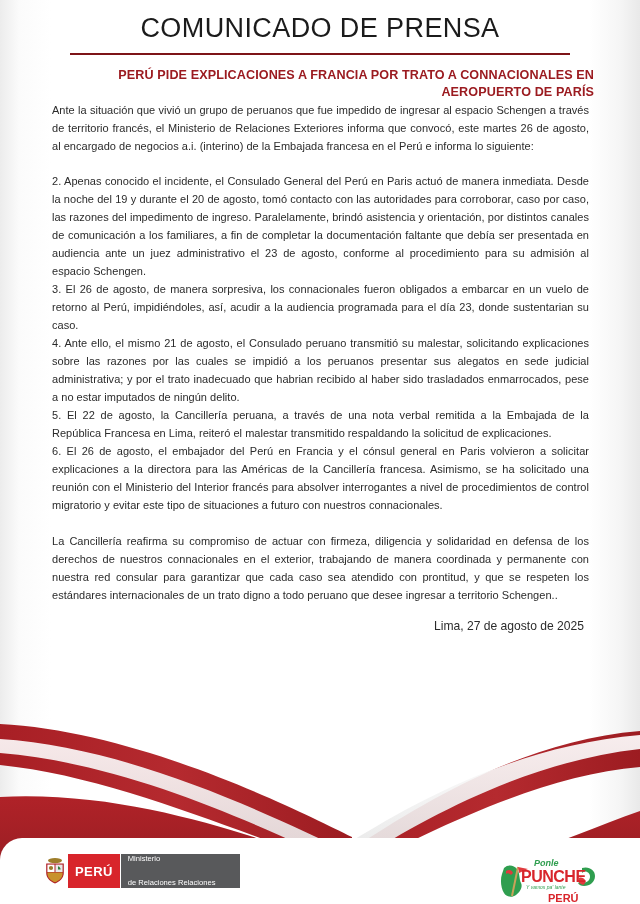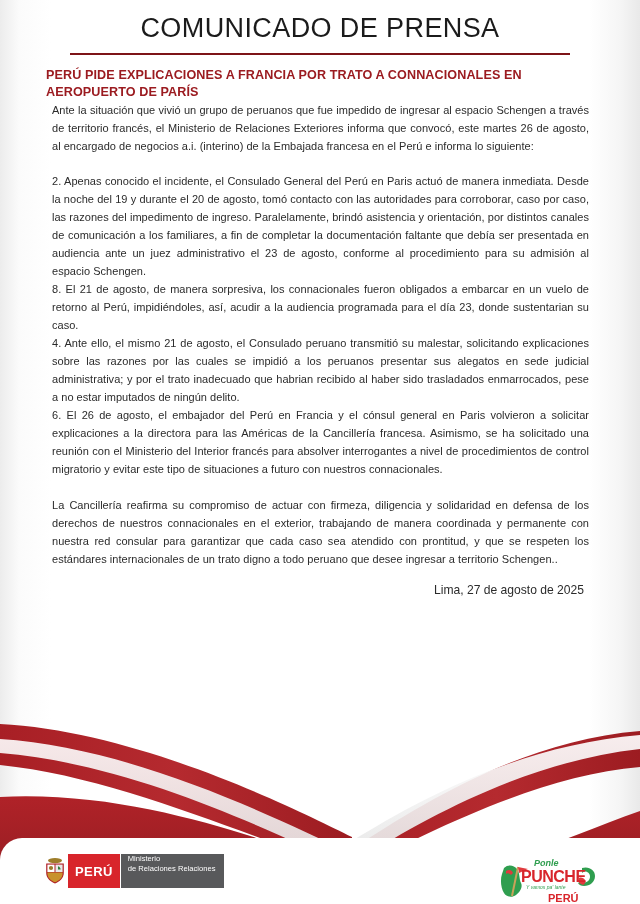--- a/index.html
+++ b/index.html
@@ -35,21 +35,21 @@
     font-family: "Liberation Sans", sans-serif;
   }
   .title-rule {
     width: 500px;
     height: 2px;
     margin: 9px auto 0 auto;
     background: #7d1418;
   }
   .doc-subtitle {
     margin: 12px 46px 0 46px;
-    text-align: left;
+    text-align: right;
     font-size: 12.6px;
     font-weight: bold;
     line-height: 17px;
     color: #9b1b20;
     letter-spacing: 0.1px;
   }
 
   
   .body-wrap {
     position: absolute;
@@ -129,22 +129,22 @@
     align-items: center;
     padding: 0 7px;
   }
   .min-block {
     background: #58595b;
     color: #ffffff;
     font-size: 7.6px;
     line-height: 9.6px;
     display: flex;
     flex-direction: column;
-    justify-content: flex-start;
-    padding: 0 8px 0 7px;
+    justify-content: space-between;
+    padding: 0 24px 0 7px;
     border-left: 1.5px solid #ffffff;
   }
 
   
   .campaign-logo {
     position: absolute;
     right: 38px;
     top: 16px;
     width: 108px;
     height: 52px;
@@ -160,22 +160,23 @@
 
   <h1 class="doc-title">COMUNICADO DE PRENSA</h1>
   <div class="title-rule"></div>
   <div class="doc-subtitle">PERÚ PIDE EXPLICACIONES A FRANCIA POR TRATO A CONNACIONALES EN AEROPUERTO DE PARÍS</div>
 
   <div class="body-wrap">
     <p class="para intro">Ante la situación que vivió un grupo de peruanos que fue impedido de ingresar al espacio Schengen a través de territorio francés, el Ministerio de Relaciones Exteriores informa que convocó, este martes 26 de agosto, al encargado de negocios a.i. (interino) de la Embajada francesa en el Perú e informa lo siguiente:</p>
 
     <div class="numlist">
       <p class="para">2. Apenas conocido el incidente, el Consulado General del Perú en Paris actuó de manera inmediata. Desde la noche del 19 y durante el 20 de agosto, tomó contacto con las autoridades para corroborar, caso por caso, las razones del impedimento de ingreso. Paralelamente, brindó asistencia y orientación, por distintos canales de comunicación a los familiares, a fin de completar la documentación faltante que debía ser presentada en audiencia ante un juez administrativo el 23 de agosto, conforme al procedimiento para su admisión al espacio Schengen.</p>
-      <p class="para">8. El 21 de agosto, de manera sorpresiva, los connacionales fueron obligados a embarcar en un vuelo de retorno al Perú, impidiéndoles, así, acudir a la audiencia programada para el día 23, donde sustentarian su caso.</p>
+      <p class="para">3. El 26 de agosto, de manera sorpresiva, los connacionales fueron obligados a embarcar en un vuelo de retorno al Perú, impidiéndoles, así, acudir a la audiencia programada para el día 23, donde sustentarian su caso.</p>
       <p class="para">4. Ante ello, el mismo 21 de agosto, el Consulado peruano transmitió su malestar, solicitando explicaciones sobre las razones por las cuales se impidió a los peruanos presentar sus alegatos en sede judicial administrativa; y por el trato inadecuado que habrian recibido al haber sido trasladados enmarrocados, pese a no estar imputados de ningún delito.</p>
+      <p class="para">5. El 22 de agosto, la Cancillería peruana, a través de una nota verbal remitida a la Embajada de la República Francesa en Lima, reiteró el malestar transmitido respaldando la solicitud de explicaciones.</p>
       <p class="para">6. El 26 de agosto, el embajador del Perú en Francia y el cónsul general en Paris volvieron a solicitar explicaciones a la directora para las Américas de la Cancillería francesa. Asimismo, se ha solicitado una reunión con el Ministerio del Interior francés para absolver interrogantes a nivel de procedimientos de control migratorio y evitar este tipo de situaciones a futuro con nuestros connacionales.</p>
     </div>
 
     <p class="para closing">La Cancillería reafirma su compromiso de actuar con firmeza, diligencia y solidaridad en defensa de los derechos de nuestros connacionales en el exterior, trabajando de manera coordinada y permanente con nuestra red consular para garantizar que cada caso sea atendido con prontitud, y que se respeten los estándares internacionales de un trato digno a todo peruano que desee ingresar a territorio Schengen..</p>
     <div class="date-line">Lima, 27 de agosto de 2025</div>
   </div>
 
   <div class="footer-art">
     <svg viewBox="0 0 640 185" preserveAspectRatio="none" xmlns="http://www.w3.org/2000/svg">
       <defs>

